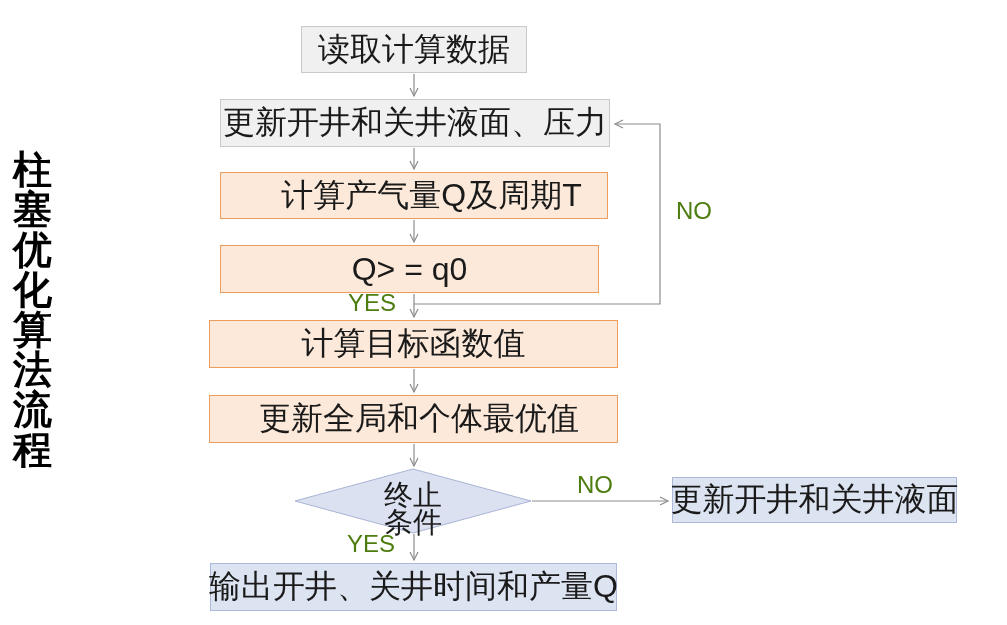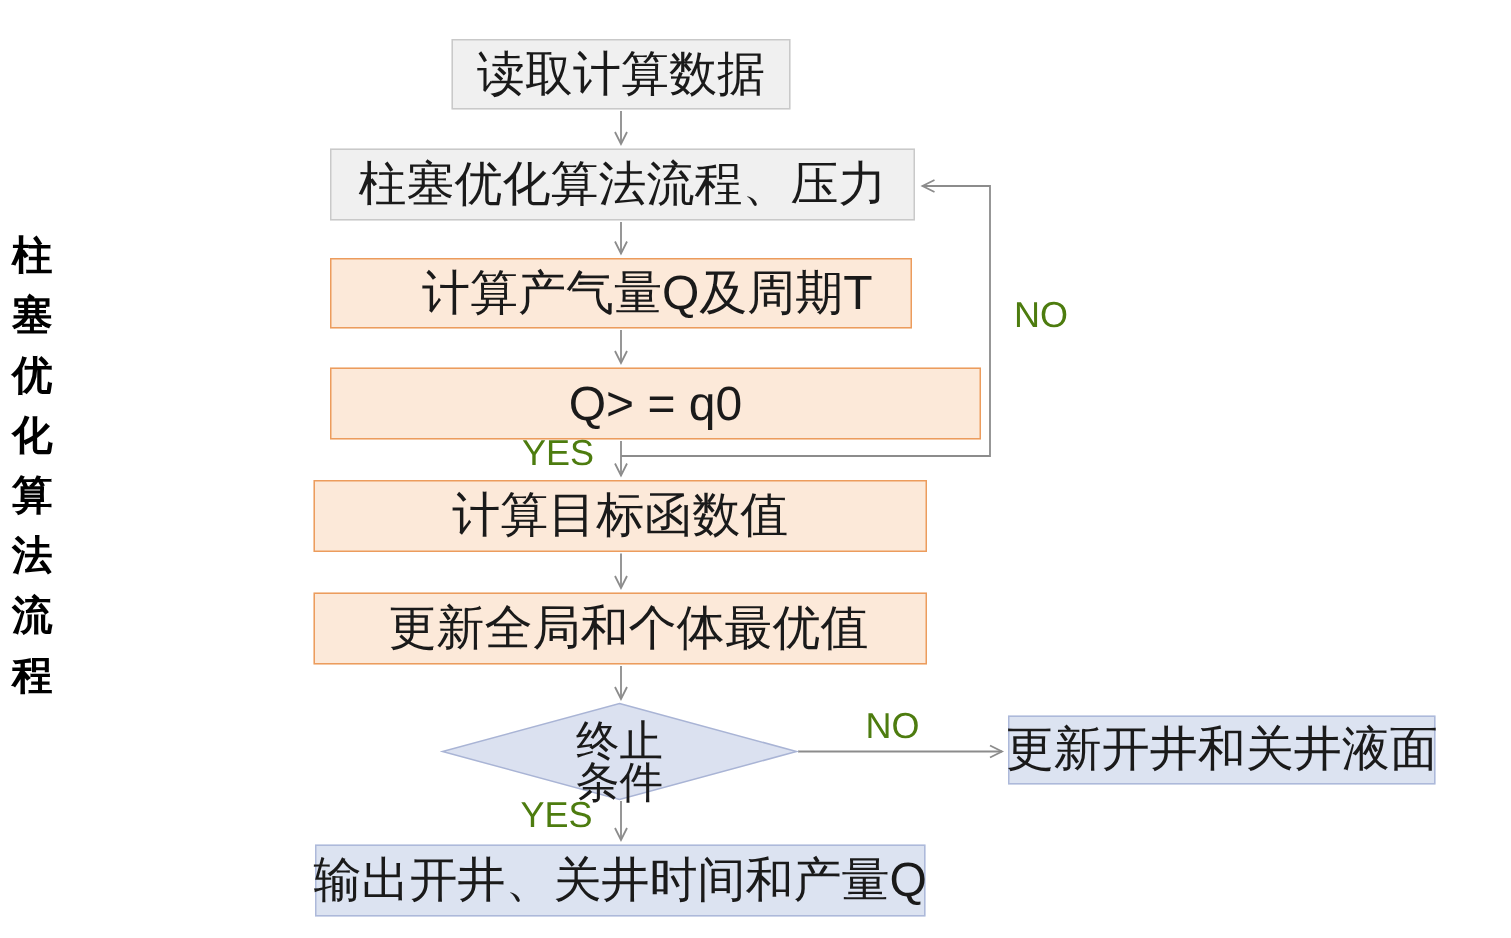--- a/index.html
+++ b/index.html
@@ -11,25 +11,25 @@
     background: #ffffff;
     overflow: hidden;
     font-family: "Liberation Sans", sans-serif;
     color: var(--text, #1a1a1a);
   }
   .side-title {
     position: absolute;
     left: 8px;
     top: 150px;
     width: 44px;
-    font-size: 27px;
+    font-size: 39px;
     line-height: 40px;
     font-weight: bold;
     color: #000000;
-    text-align: left;
+    text-align: right;
     word-break: break-all;
   }
   .connectors {
     position: absolute;
     left: 0;
     top: 0;
     width: 1007px;
     height: 625px;
   }
   .connectors polyline {
@@ -102,28 +102,28 @@
     <polyline points="414,534 414,560" marker-end="url(#arrowhead)"></polyline>
     <polyline points="532,501 668,501" marker-end="url(#arrowhead)"></polyline>
     <polygon class="diamond" points="413,469 531,501 413,533 295,501"></polygon>
   </svg>
 
   <div class="node gray" style="left:301px; top:26px; width:226px; height:47px;">
     <span>读取计算数据</span>
   </div>
 
   <div class="node gray" style="left:220px; top:99px; width:390px; height:48px;">
-    <span>柱塞优化算法流程、压力</span>
+    <span>更新开井和关井液面、压力</span>
   </div>
 
   <div class="node orange" style="left:220px; top:172px; width:388px; height:47px;padding-left:35px;">
     <span>计算产气量Q及周期T</span>
   </div>
 
-  <div class="node orange" style="left:220px; top:245px; width:434px; height:48px;">
+  <div class="node orange" style="left:220px; top:245px; width:379px; height:48px;">
     <span>Q&gt; = q0</span>
   </div>
 
   <div class="node orange" style="left:209px; top:320px; width:409px; height:48px;">
     <span>计算目标函数值</span>
   </div>
 
   <div class="node orange" style="left:209px; top:395px; width:409px; height:48px;padding-left:11px;">
     <span>更新全局和个体最优值</span>
   </div>

